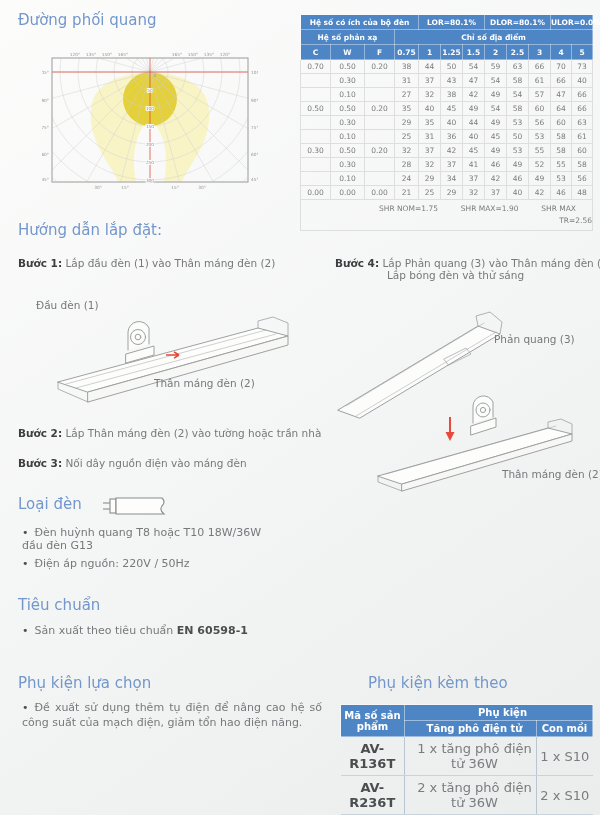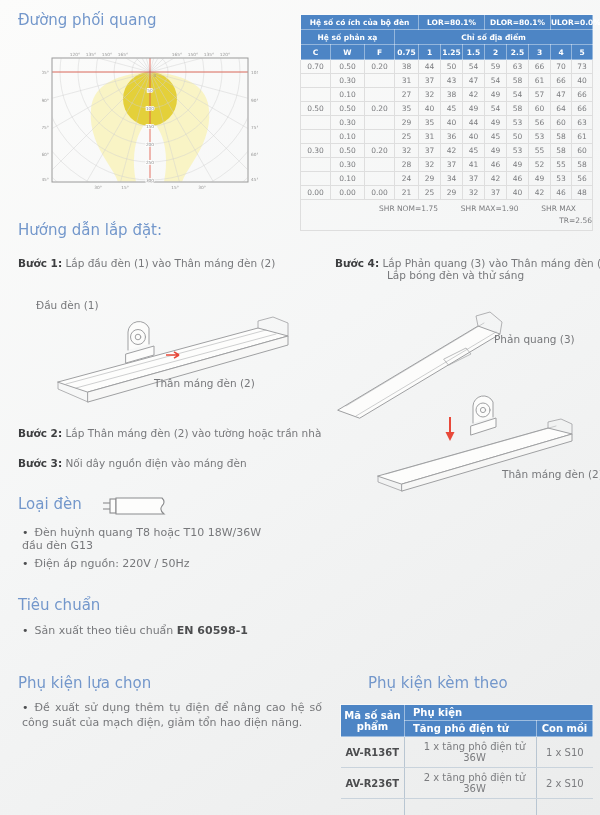--- a/index.html
+++ b/index.html
@@ -26,22 +26,22 @@
   .util-table tfoot td { padding:4px 0 5px; color:#7b7c7f; }
   .foot1 { display:flex; justify-content:space-between; padding:0 16px 0 78px; font-size:7.5px; }
   .foot2 { text-align:right; padding-left:68px; margin-top:3px; font-size:7.5px; }
 
   
   .acc-table { position:absolute; left:340px; top:704px; width:252px; border-collapse:collapse; table-layout:fixed; }
   .acc-table th {
     background:#4d85c5; color:#fff; font-weight:bold; font-size:10px;
     border:1px solid rgba(255,255,255,0.45); padding:2px 0;
   }
-  .acc-table th.left { text-align:left; padding-left:8px; }
-  .acc-table td { font-size:10px; color:#7b7c7f; border-bottom:1px solid #c9d3dc; padding:4px 0;margin-top:32px; }
+  .acc-table th.left { text-align:center; padding-left:8px; }
+  .acc-table td { font-size:13px; color:#7b7c7f; border-bottom:1px solid #c9d3dc; padding:4px 0;margin-top:32px; }
   .acc-table td + td { border-left:1px solid #b9c6d2; }
   .acc-table td.acc-code { text-align:center; font-weight:bold; color:#4c4d4f; }
   .acc-table td.acc-ballast { text-align:center; padding-left:8px; }
   .acc-table td.acc-starter { text-align:center; }
   .acc-table tr.acc-empty td { padding:5px 0; }
 
   
   .bullet-item { position:absolute; font-size:11px; color:#77787b; }
   .bullet-item::before { content:"•"; color:#4c4d4f; margin-right:6px; }
   .bullet-cont { padding-left:13px; }

